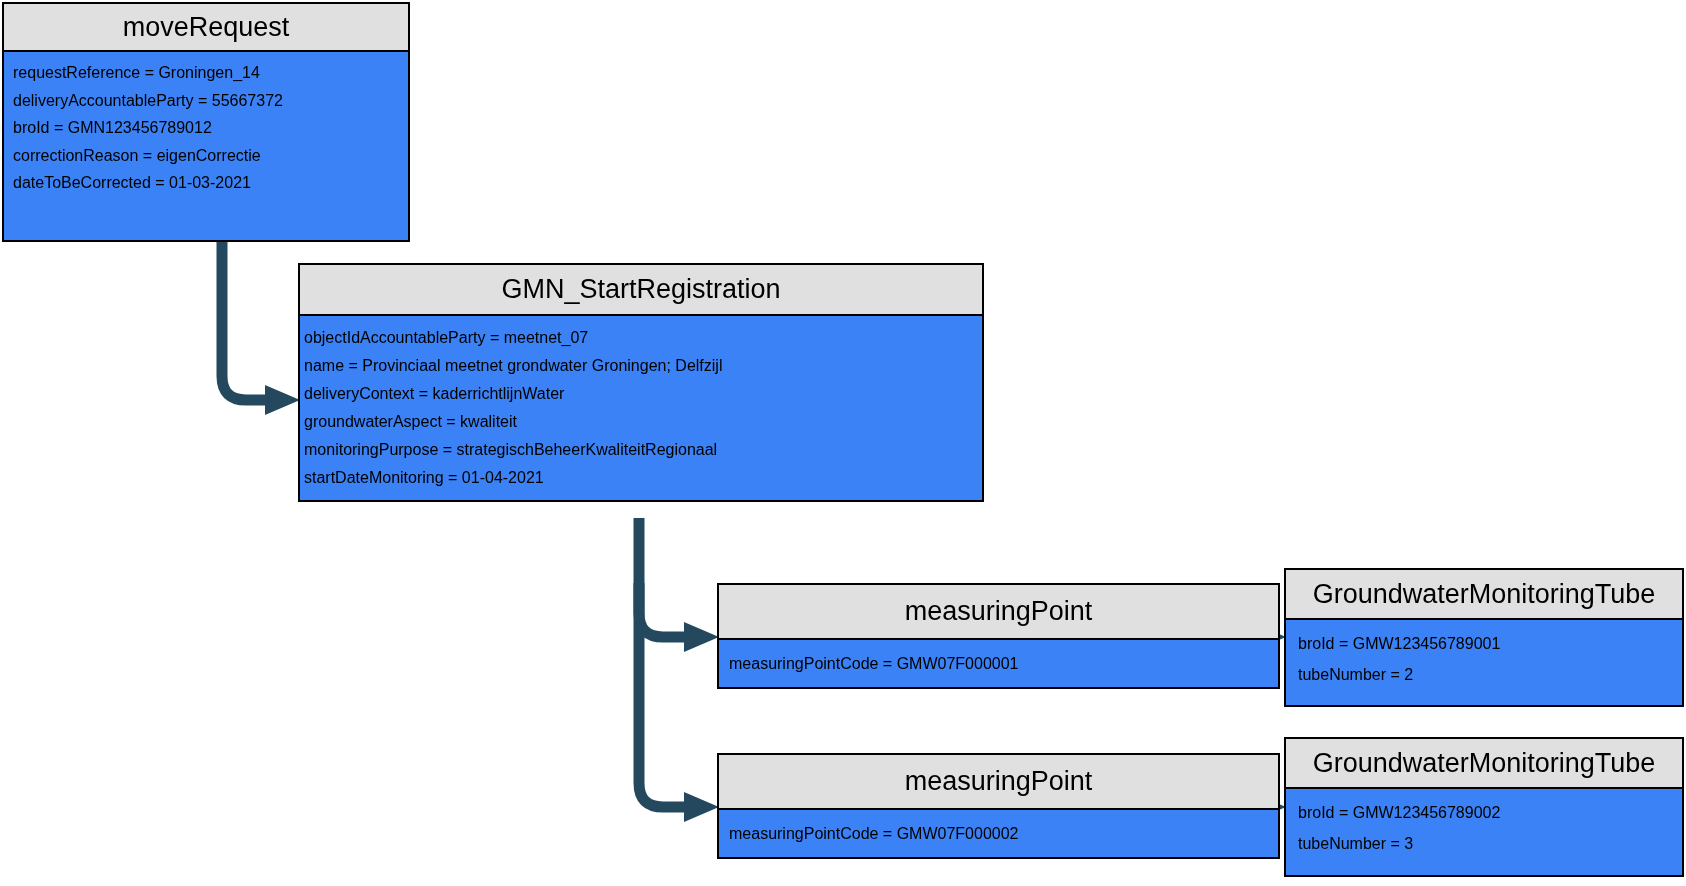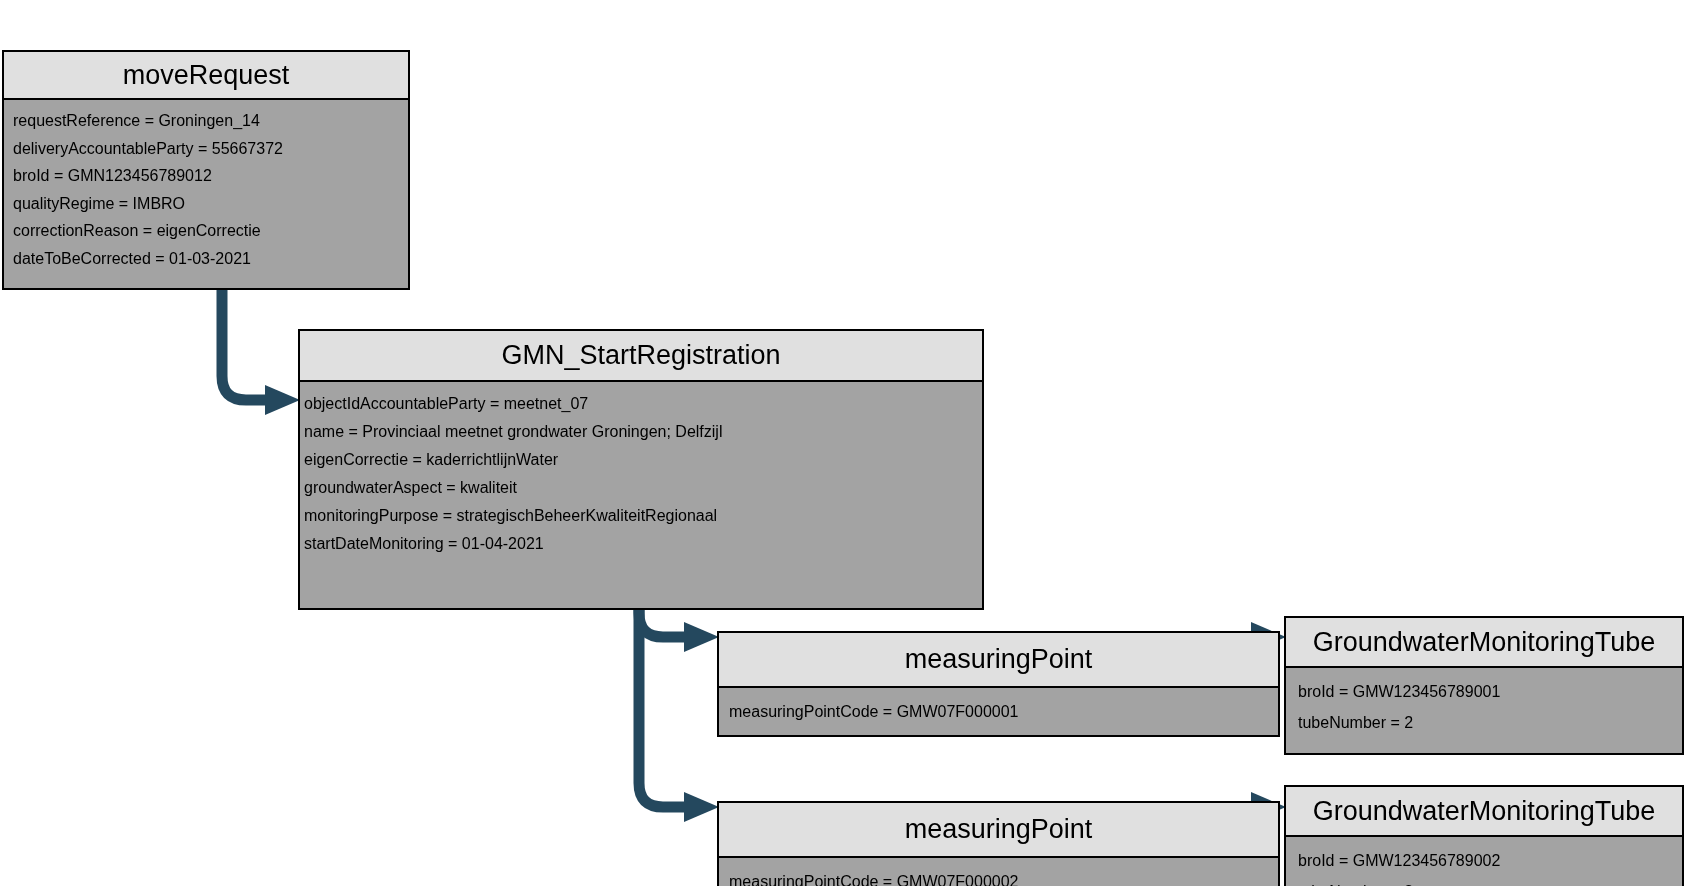--- a/index.html
+++ b/index.html
@@ -34,24 +34,23 @@
     stroke-width: 11px;
   }
   .arrow-head {
     fill: var(--arrow-color);
     stroke: none;
   }
   .node {
     position: absolute;
     box-sizing: border-box;
     border: 2px solid var(--border-color);
-    background: #a3a3a3;
+    background: #3b82f6;
     z-index: 2;
     color: var(--text-color);
-    margin-top: 48px;
   }
   .node-header {
     box-sizing: border-box;
     border-bottom: 2px solid var(--border-color);
     background: var(--header-fill);
     display: flex;
     align-items: center;
     justify-content: center;
     font-size: 27px;
     white-space: nowrap;
@@ -64,21 +63,21 @@
     padding: 7px 6px 0 9px;
     white-space: nowrap;
     overflow: hidden;
   }
   .attr-line { white-space: nowrap; }
 
   
   #node-move-request      { left: 2px;    top: 2px;   width: 408px; height: 240px; }
   #node-move-request .node-header { height: 48px; }
 
-  #node-gmn-start-registration { left: 298px; top: 281px; width: 686px; height: 281px; }
+  #node-gmn-start-registration { left: 298px; top: 263px; width: 686px; height: 239px; }
   #node-gmn-start-registration .node-header { height: 51px; }
   #node-gmn-start-registration .node-body { padding: 8px 6px 0 4px; line-height: 28px; }
 
   #node-measuring-point-1, #node-measuring-point-2 { left: 717px; width: 563px; height: 106px; }
   #node-measuring-point-1 { top: 583px; }
   #node-measuring-point-2 { top: 753px; }
   #node-measuring-point-1 .node-header, #node-measuring-point-2 .node-header { height: 55px; }
   #node-measuring-point-1 .node-body, #node-measuring-point-2 .node-body {
     height: 47px;
     display: flex;
@@ -128,32 +127,31 @@
       <polygon class="arrow-head" points="1286,807 1251,792 1251,822"></polygon>
     </g>
   </svg>
 
   <div class="node" id="node-move-request">
     <div class="node-header">moveRequest</div>
     <div class="node-body">
         <div class="attr-line">requestReference = Groningen_14</div>
         <div class="attr-line">deliveryAccountableParty = 55667372</div>
         <div class="attr-line">broId = GMN123456789012</div>
-        <div class="attr-line">qualityRegime = IMBRO</div>
         <div class="attr-line">correctionReason = eigenCorrectie</div>
         <div class="attr-line">dateToBeCorrected = 01-03-2021</div>
       </div>
   </div>
 
   <div class="node" id="node-gmn-start-registration">
     <div class="node-header">GMN_StartRegistration</div>
     <div class="node-body">
         <div class="attr-line">objectIdAccountableParty = meetnet_07</div>
         <div class="attr-line">name = Provinciaal meetnet grondwater Groningen; Delfzijl</div>
-        <div class="attr-line">eigenCorrectie = kaderrichtlijnWater</div>
+        <div class="attr-line">deliveryContext = kaderrichtlijnWater</div>
         <div class="attr-line">groundwaterAspect = kwaliteit</div>
         <div class="attr-line">monitoringPurpose = strategischBeheerKwaliteitRegionaal</div>
         <div class="attr-line">startDateMonitoring = 01-04-2021</div>
       </div>
   </div>
 
   <div class="node" id="node-measuring-point-1">
     <div class="node-header">measuringPoint</div>
     <div class="node-body">
         <div class="attr-line">measuringPointCode = GMW07F000001</div>

